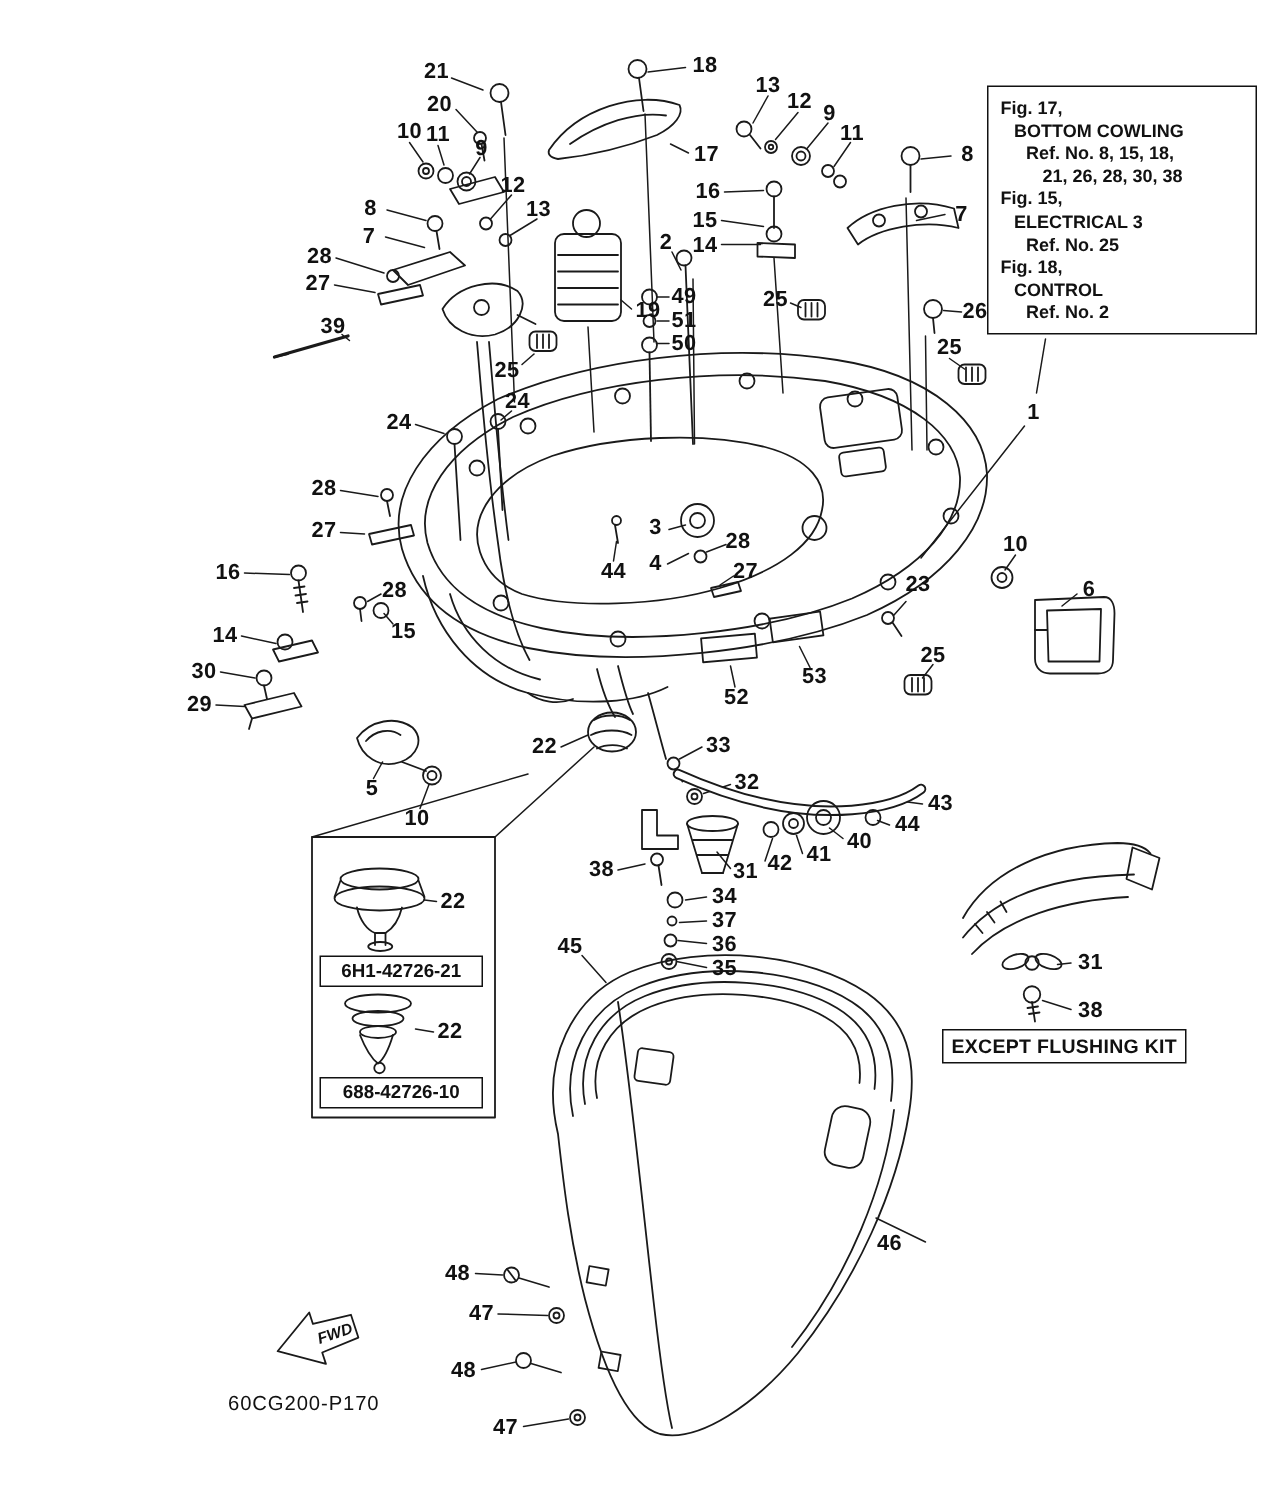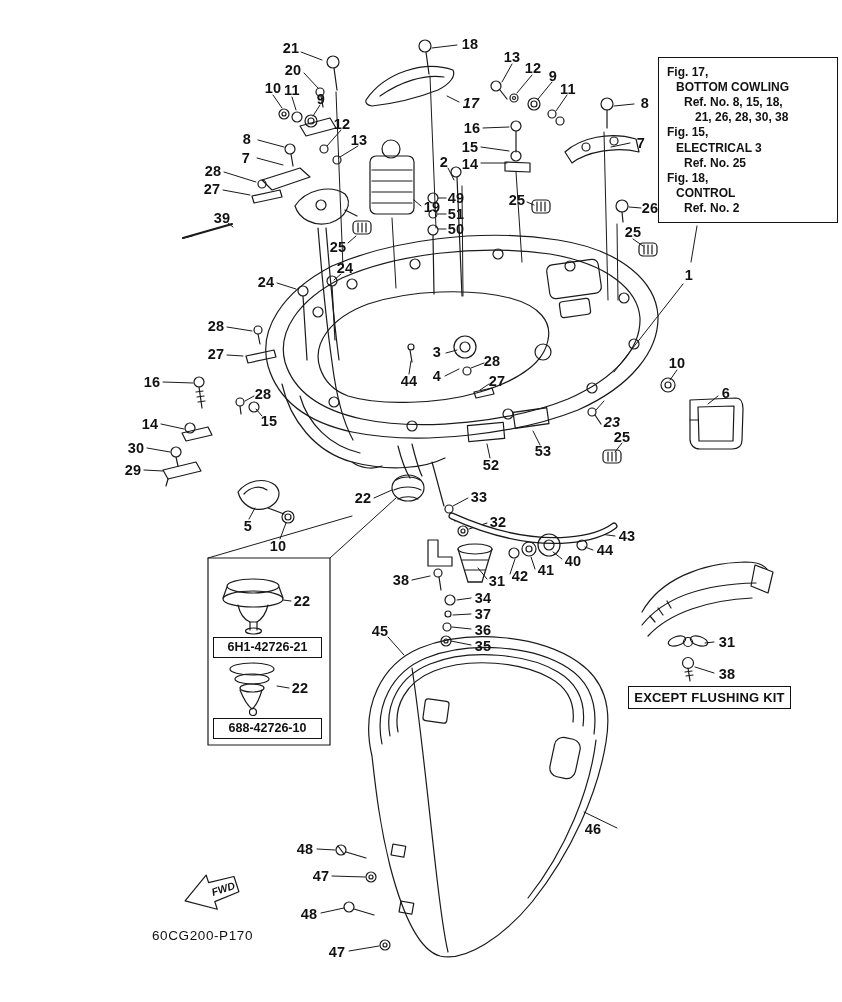--- a/index.html
+++ b/index.html
@@ -389,21 +389,21 @@
       <div class="callout" style="left: 291px; top: 48px;">21</div>
       <div class="callout" style="left: 470px; top: 44px;">18</div>
       <div class="callout" style="left: 293px; top: 70px;">20</div>
       <div class="callout" style="left: 512px; top: 57px;">13</div>
       <div class="callout" style="left: 533px; top: 68px;">12</div>
       <div class="callout" style="left: 553px; top: 76px;">9</div>
       <div class="callout" style="left: 273px; top: 88px;">10</div>
       <div class="callout" style="left: 292px; top: 90px;">11</div>
       <div class="callout" style="left: 321px; top: 99px;">9</div>
       <div class="callout" style="left: 568px; top: 89px;">11</div>
-      <div class="callout" style="left: 471px; top: 103px; font-style: italic;">17</div>
+      <div class="callout" style="left: 471px; top: 103px;">17</div>
       <div class="callout" style="left: 645px; top: 103px;">8</div>
       <div class="callout" style="left: 342px; top: 124px;">12</div>
       <div class="callout" style="left: 472px; top: 128px;">16</div>
       <div class="callout" style="left: 359px; top: 140px;">13</div>
       <div class="callout" style="left: 247px; top: 139px;">8</div>
       <div class="callout" style="left: 470px; top: 147px;">15</div>
       <div class="callout" style="left: 470px; top: 164px;">14</div>
       <div class="callout" style="left: 641px; top: 143px;">7</div>
       <div class="callout" style="left: 246px; top: 158px;">7</div>
       <div class="callout" style="left: 444px; top: 162px;">2</div>
@@ -425,21 +425,21 @@
       <div class="callout" style="left: 216px; top: 354px;">27</div>
       <div class="callout" style="left: 437px; top: 352px;">3</div>
       <div class="callout" style="left: 492px; top: 361px;">28</div>
       <div class="callout" style="left: 677px; top: 363px;">10</div>
       <div class="callout" style="left: 152px; top: 382px;">16</div>
       <div class="callout" style="left: 437px; top: 376px;">4</div>
       <div class="callout" style="left: 497px; top: 381px;">27</div>
       <div class="callout" style="left: 409px; top: 381px;">44</div>
       <div class="callout" style="left: 726px; top: 393px;">6</div>
       <div class="callout" style="left: 263px; top: 394px;">28</div>
-      <div class="callout" style="left: 612px; top: 422px; font-style: italic;">23</div>
+      <div class="callout" style="left: 612px; top: 390px;">23</div>
       <div class="callout" style="left: 269px; top: 421px;">15</div>
       <div class="callout" style="left: 150px; top: 424px;">14</div>
       <div class="callout" style="left: 136px; top: 448px;">30</div>
       <div class="callout" style="left: 622px; top: 437px;">25</div>
       <div class="callout" style="left: 133px; top: 470px;">29</div>
       <div class="callout" style="left: 491px; top: 465px;">52</div>
       <div class="callout" style="left: 543px; top: 451px;">53</div>
       <div class="callout" style="left: 363px; top: 498px;">22</div>
       <div class="callout" style="left: 479px; top: 497px; text-align: center;">33</div>
       <div class="callout" style="left: 248px; top: 526px;">5</div>

